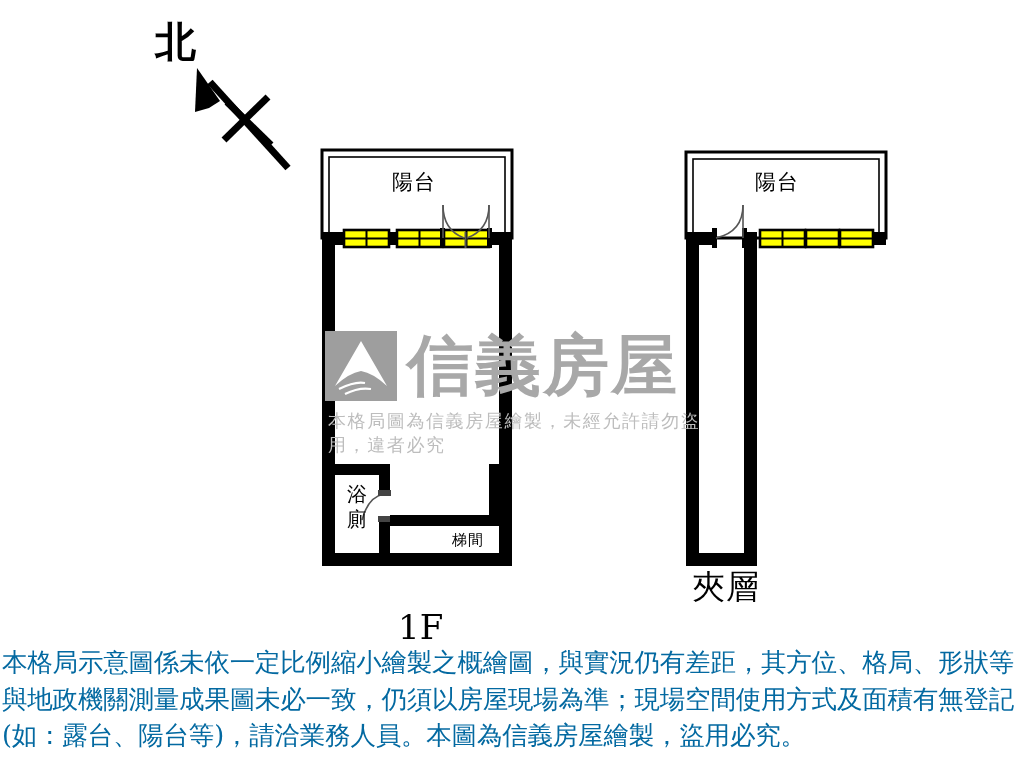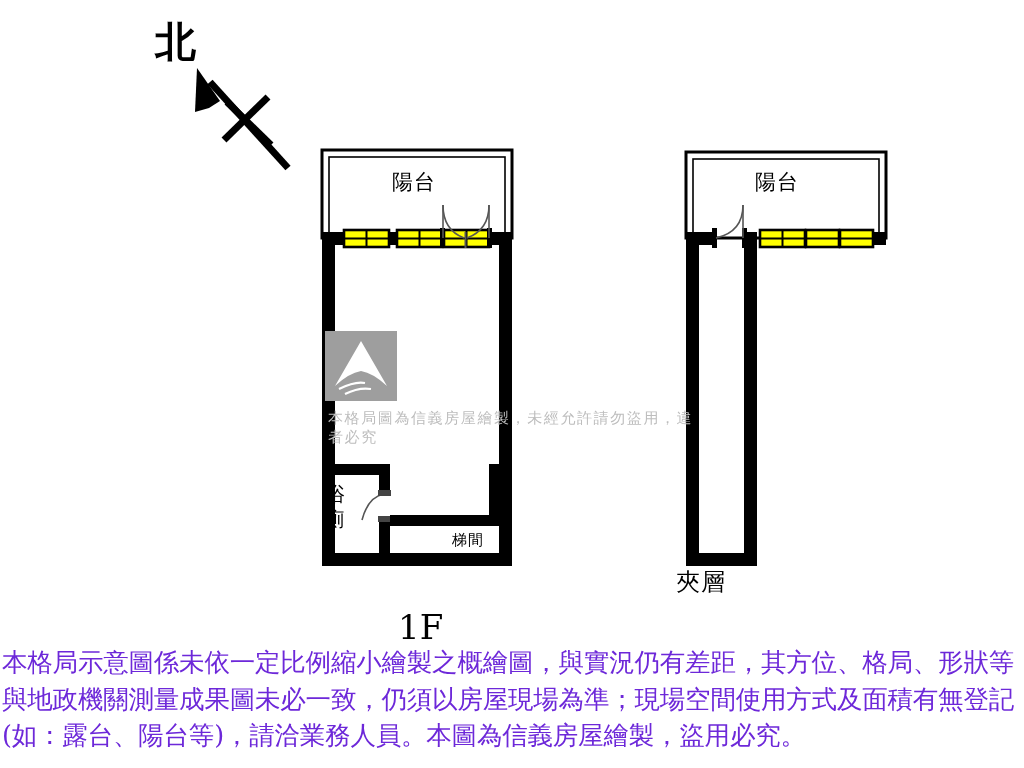--- a/index.html
+++ b/index.html
@@ -47,56 +47,56 @@
     font-size: 21px;
     letter-spacing: 1px;
   }
   .label-balcony-mz {
     left: 755px;
     top: 172px;
     font-size: 21px;
     letter-spacing: 1px;
   }
   .label-bath {
-    left: 323px;
+    left: 345px;
     top: 482px;
     font-size: 20px;
     line-height: 25px;
     width: 24px;
     white-space: normal;
     text-align: center;
   }
   .label-stair {
     left: 452px;
     top: 533px;
     font-size: 15px;
     letter-spacing: 1px;
   }
   .label-1f {
     left: 398px;
     top: 610px;
     font-size: 34px;
     letter-spacing: 0px;
   }
   .label-mezz {
-    left: 676px;
+    left: 692px;
     top: 570px;
-    font-size: 24px;
+    font-size: 33px;
     letter-spacing: 1px;
   }
   .disclaimer {
     position: absolute;
     left: 2px;
     top: 644px;
     width: 1020px;
     font-family: "DejaVu Serif", "Liberation Serif", serif;
     font-size: 25.5px;
     line-height: 36.5px;
     letter-spacing: -0.2px;
-    color: #6d28d9;
+    color: #0369a1;
     text-align: left;
   }
   .watermark {
     position: absolute;
     left: 325px;
     top: 330px;
     width: 378px;
     height: 100px;
     pointer-events: none;
   }
@@ -118,21 +118,21 @@
     font-family: "DejaVu Sans", "Liberation Sans", sans-serif;
     font-size: 66px;
     font-weight: 700;
     color: #a8a8a8;
     line-height: 70px;
     margin-left: 10px;
     letter-spacing: 2px;
   }
   .wm-sub {
     font-family: "DejaVu Sans", "Liberation Sans", sans-serif;
-    font-size: 15px;
+    font-size: 18px;
     color: #bdbdbd;
     letter-spacing: 1.6px;
     margin-top: 7px;
     margin-left: 3px;
   }
 </style>
 </head>
 <body>
 
 <div id="stage">
@@ -276,19 +276,20 @@
 
   <div class="watermark">
     <div class="wm-row">
       <div class="wm-logo">
         <svg width="72" height="70" viewBox="0 0 72 70">
           <path d="M36,10 L10,55 Q24,42 36,40 Q48,42 62,55 Z" fill="#ffffff"></path>
           <path d="M14,58 Q30,50 40,52" fill="none" stroke="#ffffff" stroke-width="2.2"></path>
           <path d="M20,63 Q34,56 46,58" fill="none" stroke="#ffffff" stroke-width="2.2"></path>
         </svg>
       </div>
+      <div class="wm-brand">信義房屋</div>
     </div>
     <div class="wm-sub">本格局圖為信義房屋繪製，未經允許請勿盜用，違者必究</div>
   </div>
 
   <div class="disclaimer">本格局示意圖係未依一定比例縮小繪製之概繪圖，與實況仍有差距，其方位、格局、形狀等與地政機關測量成果圖未必一致，仍須以房屋現場為準；現場空間使用方式及面積有無登記(如：露台、陽台等)，請洽業務人員。本圖為信義房屋繪製，盜用必究。</div>
 
 </div>
 
 </body></html>

